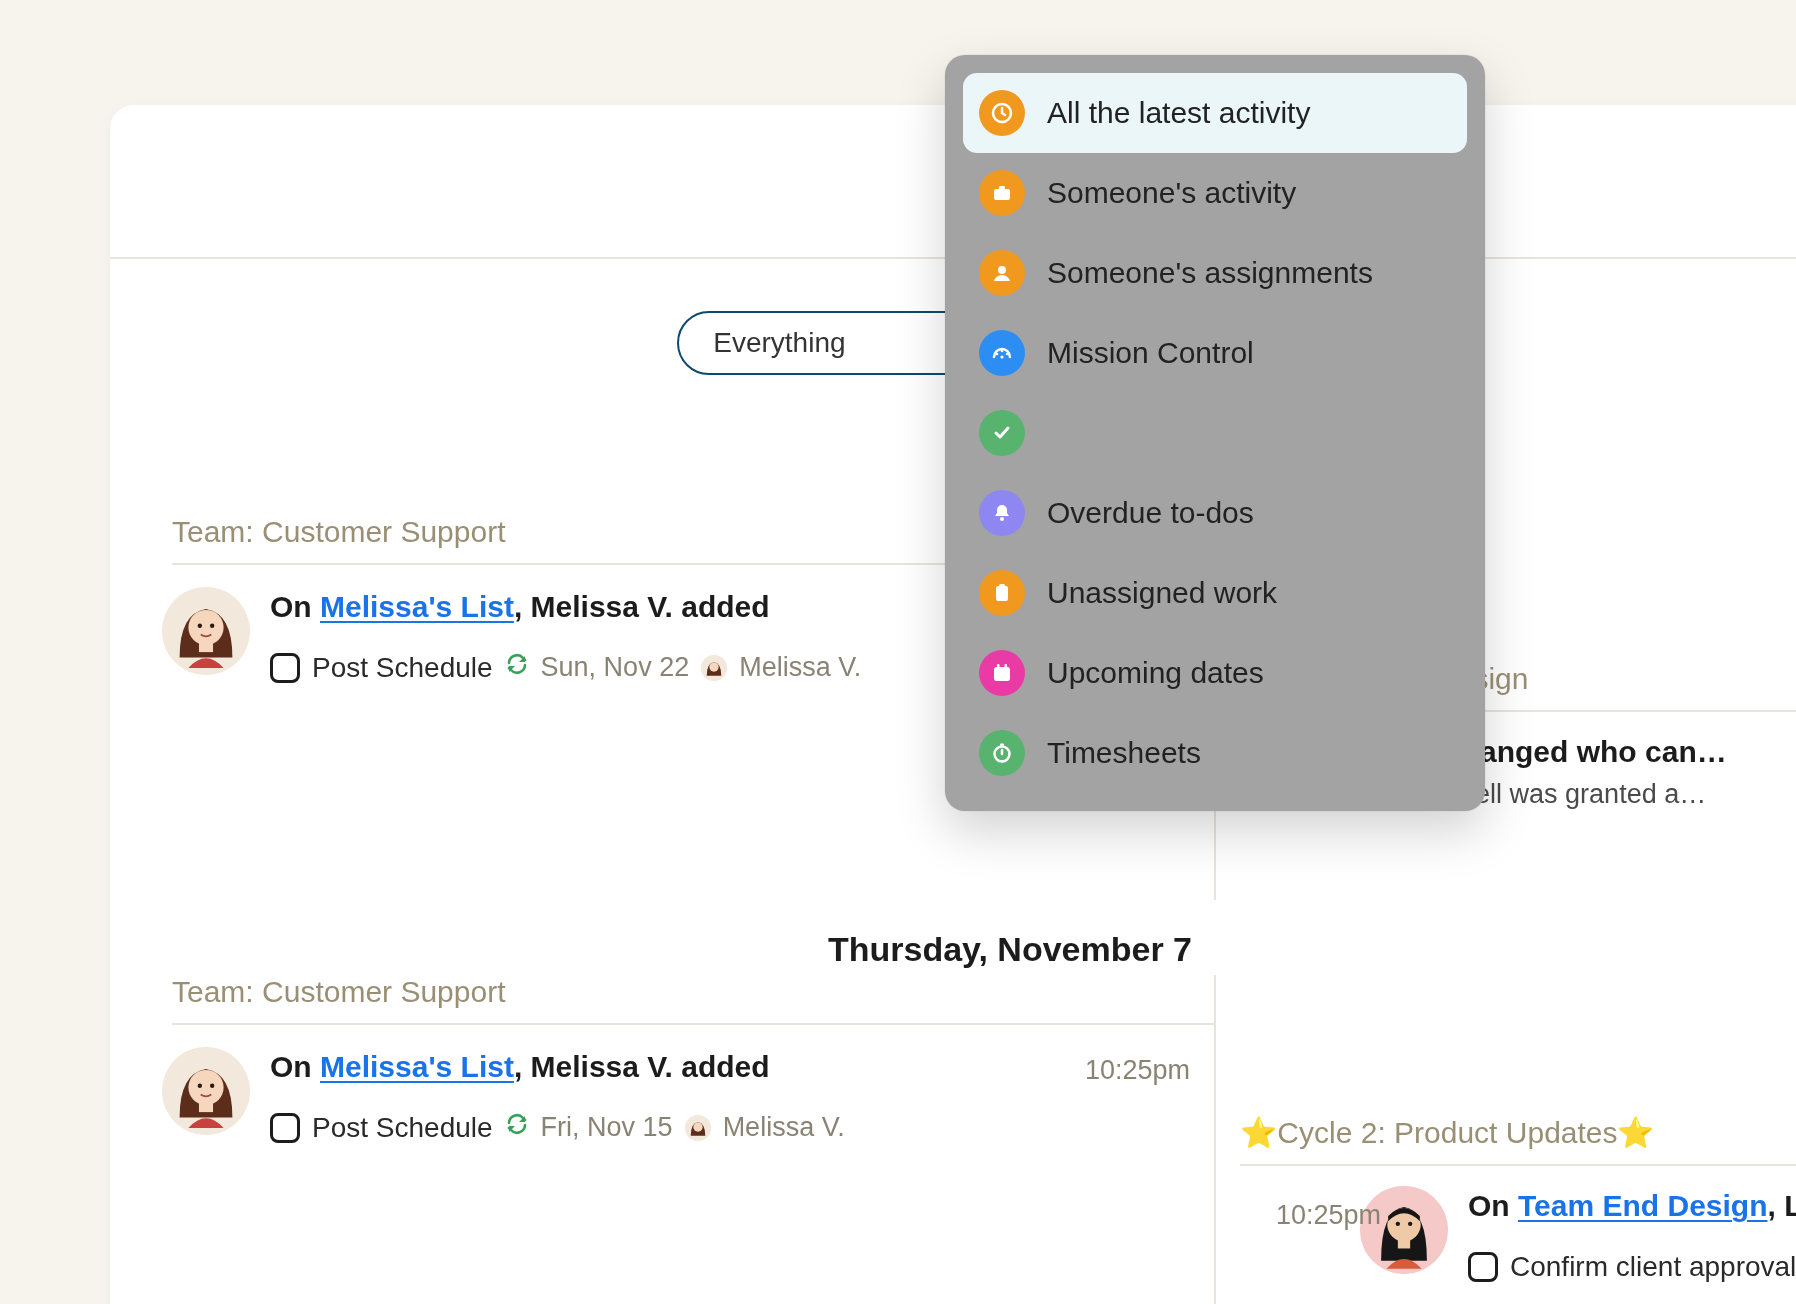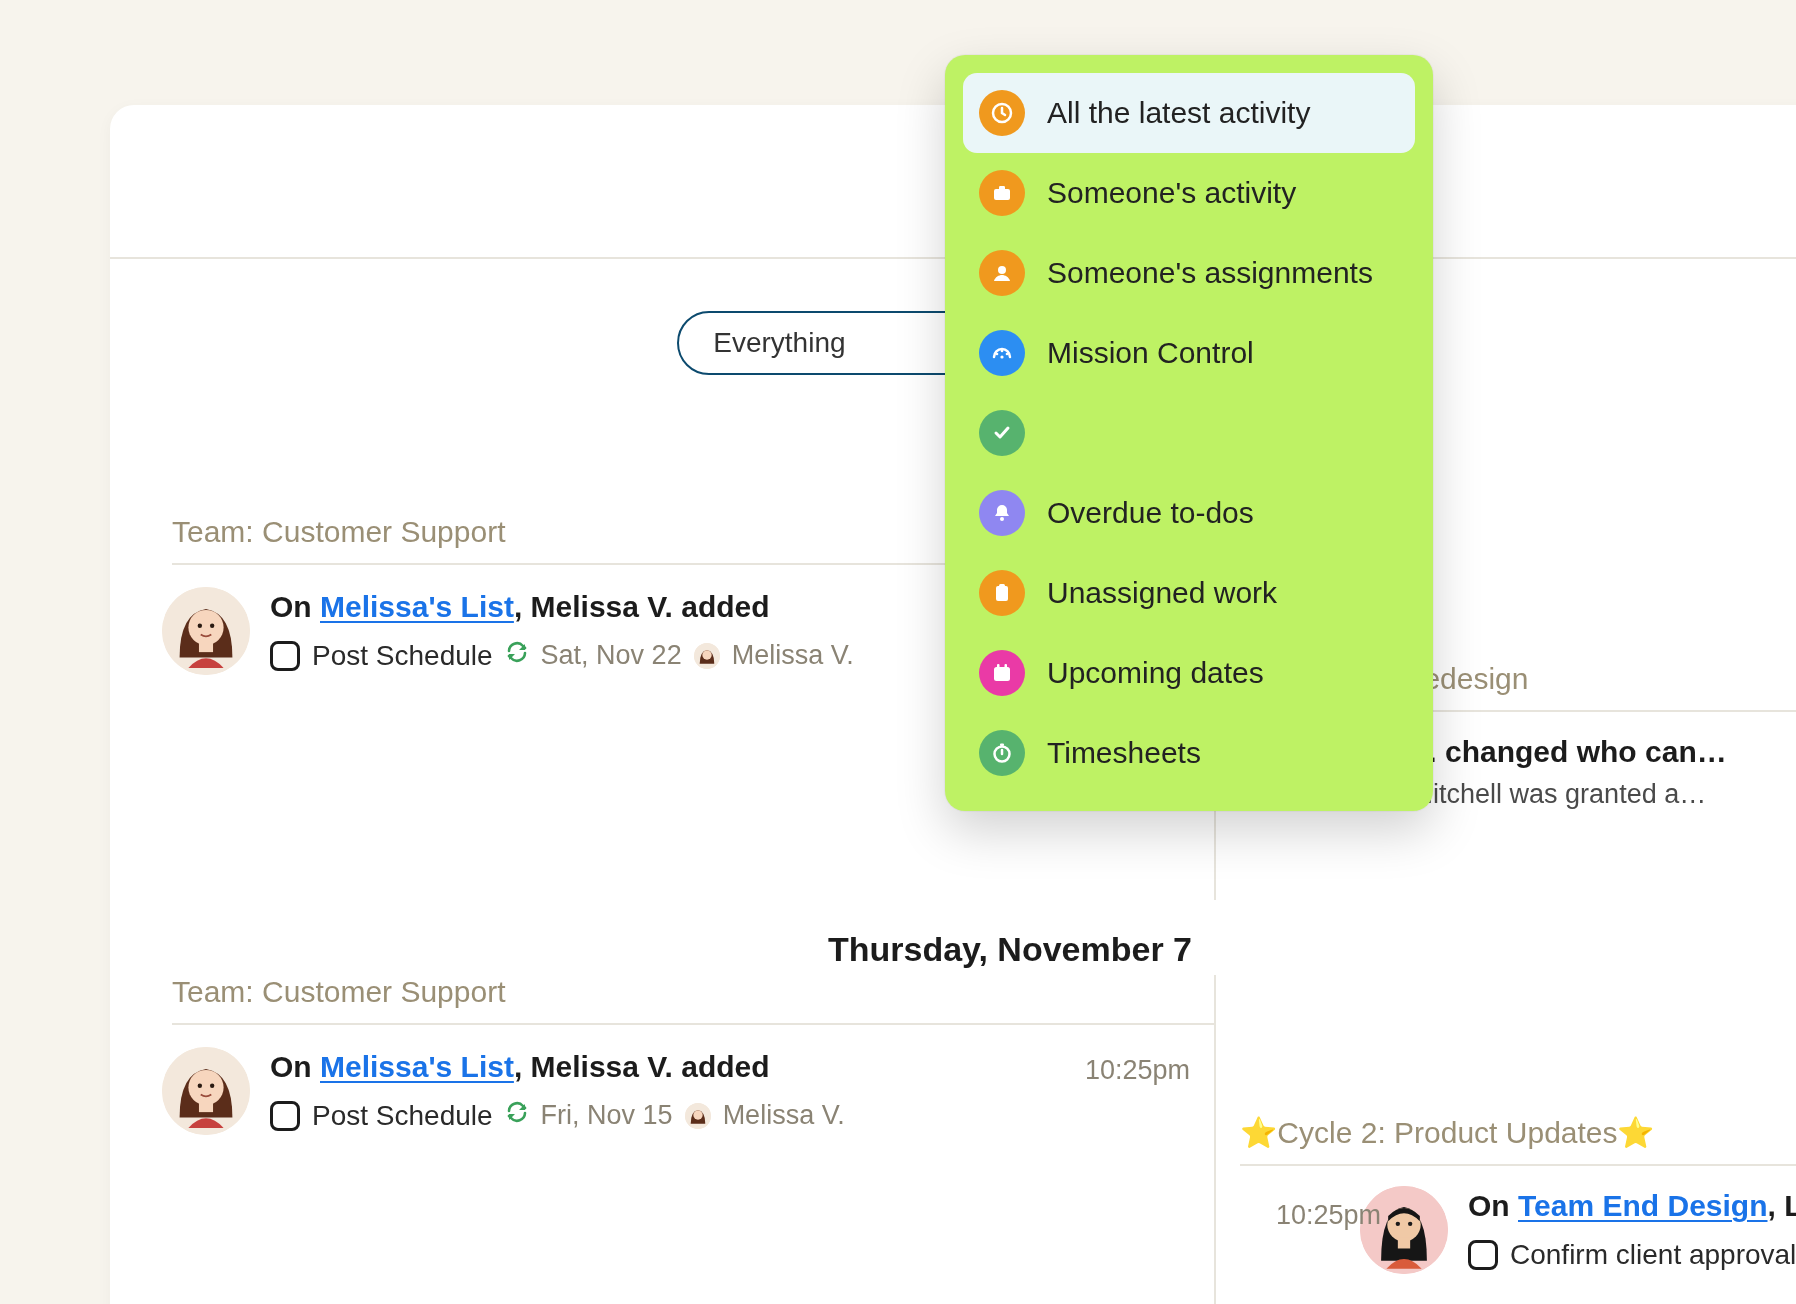--- a/index.html
+++ b/index.html
@@ -94,21 +94,21 @@
     color: #1a73e8;
     text-decoration: underline;
     text-underline-offset: 4px;
     text-decoration-thickness: 2px;
     margin-top: 32px;
   }
   .entry-sub {
     display: flex;
     align-items: center;
     gap: 12px;
-    margin-top: 12px;
+    margin-top: 24px;
     font-size: 27px;
     color: #8a8374;
   }
   .checkbox {
     width: 30px;
     height: 30px;
     border: 3px solid #1c1c1c;
     border-radius: 8px;
     display: inline-block;
     flex-shrink: 0;
@@ -142,22 +142,22 @@
     text-align: center;
     font-size: 34px;
     font-weight: 800;
     color: #1c1c1c;
   }
   
   .report-menu {
     position: absolute;
     left: 945px;
     top: 55px;
-    width: 488px;
-    background: #bef264;
+    width: 540px;
+    background: #a3a3a3;
     border-radius: 20px;
     box-shadow: 0 20px 50px rgba(0,0,0,0.18), 0 0 0 1px rgba(0,0,0,0.03);
     padding: 18px;
   }
   .menu-item {
     display: flex;
     align-items: center;
     gap: 22px;
     padding: 17px 16px;
     border-radius: 14px;
@@ -227,21 +227,21 @@
         </div>
         <div class="entry-sub">
           <span class="checkbox"></span>
           <span class="task-text">Post Schedule</span>
           <span class="refresh-icon">
             <svg viewBox="0 0 24 24">
                 <path fill="none" stroke="#3aa15a" stroke-width="2.6" stroke-linecap="round" d="M4 11a8 8 0 0 1 14-5l2 2M20 13a8 8 0 0 1-14 5l-2-2"></path>
                 <path fill="#3aa15a" d="M20 4v6h-6zM4 20v-6h6z"></path>
               </svg>
           </span>
-          <span>Sat, Nov 22</span>
+          <span>Sun, Nov 22</span>
           <span class="mini-avatar" style="background:#f3e8dc;">
             <svg class="face-svg" viewBox="0 0 100 100">
                 <circle cx="50" cy="50" r="50" fill="#f3e8dc"></circle>
                 <path d="M22 80 Q22 32 50 27 Q78 32 78 80 Z" fill="#5b2d1a"></path>
                 <circle cx="50" cy="46" r="18" fill="#f7d6be"></circle>
               </svg>
           </span>
           <span class="assignee-name">Melissa V.</span>
         </div>
       </div>

